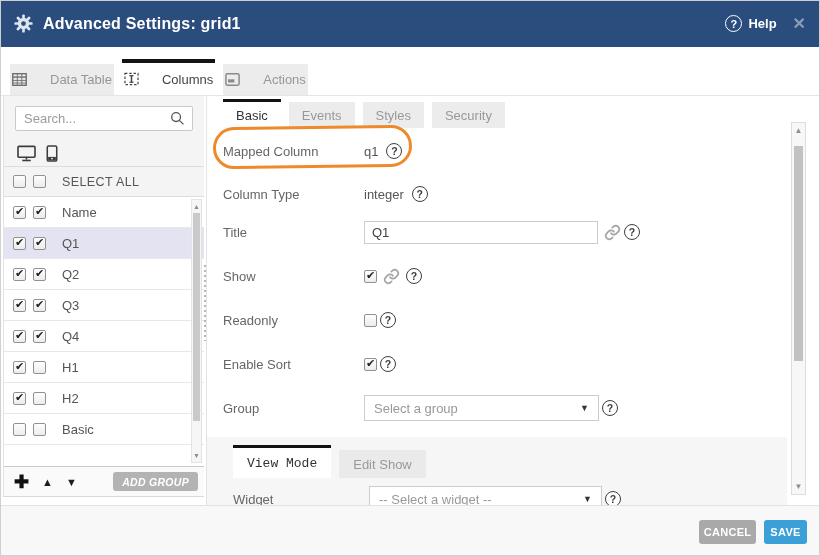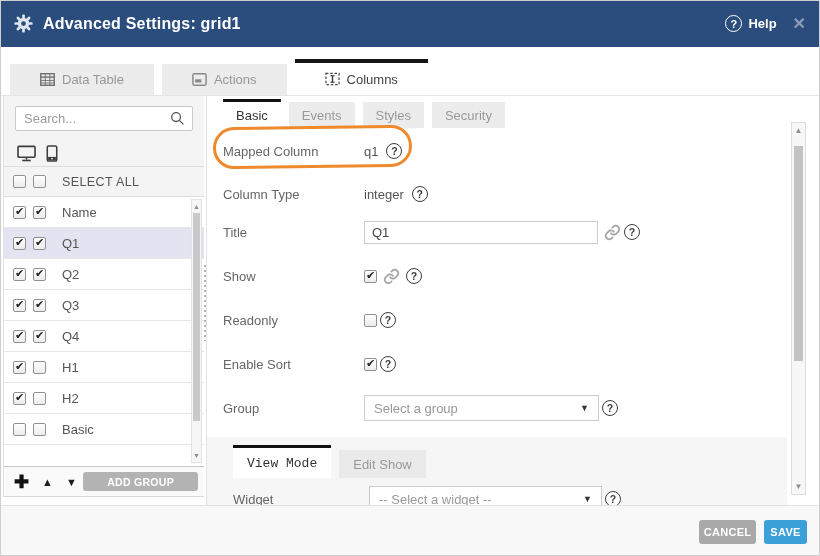--- a/index.html
+++ b/index.html
@@ -17,21 +17,21 @@
   .hdr-right { margin-left:auto; display:flex; align-items:center; gap:16px; }
   .help-btn { display:flex; align-items:center; gap:6px; font-size:13px; font-weight:bold; cursor:pointer; }
   .help-q { width:17px; height:17px; border:1.6px solid #fff; border-radius:50%; font-size:11px;
             display:flex; align-items:center; justify-content:center; font-weight:bold; }
   .close-x { color:#8a9cb6; font-size:16px; font-weight:bold; cursor:pointer; line-height:1; }
 
   
   .main-tabs { position:absolute; top:47px; left:0; right:0; height:49px; background:#fff;
                display:flex; align-items:flex-end; padding-left:10px; gap:8px; border-bottom:1px solid #e5e5e5; }
   .mtab { height:31px; background:#ececec; color:#979797; font-size:13px; display:flex;
-          align-items:center; padding:0 30px; gap:7px; cursor:pointer; }
+          align-items:center; padding:0 2px; gap:23px; cursor:pointer; }
   .mtab.active { height:36px; background:#fff; color:#444; border-top:4px solid #141414; }
   .mtab-icon { display:flex; align-items:center; }
 
   
   .main { position:absolute; top:96px; left:0; right:0; height:409px; background:#fff; }
 
   
   .left { position:absolute; left:3px; top:0; width:201px; height:401px; background:#f4f4f4;
           border-left:1px solid #e3e3e3; border-bottom:1px solid #d9d9d9; }
   .search-wrap { position:absolute; top:0; left:0; right:0; height:44px; padding:10px 11px 0; }
@@ -58,23 +58,23 @@
              border:1px solid #e3e3e3; }
   .sb-arrow { position:absolute; left:0; right:0; height:11px; color:#8d8d8d; font-size:7px;
               display:flex; align-items:center; justify-content:center; cursor:pointer; }
   .sb-arrow.up { top:1px; } .sb-arrow.down { bottom:1px; }
   .list-sb .sb-thumb { position:absolute; top:13px; left:1px; width:7px; height:208px; background:#c9c9c9; cursor:grab; }
 
   .left-toolbar { position:absolute; bottom:0; left:0; right:0; height:30px; border-top:1px solid #c9c9c9;
                   display:flex; align-items:center; padding:0 10px; gap:13px; background:#fafafa; }
   .tb-plus { font-size:18px; font-weight:bold; color:#111; line-height:1; cursor:pointer; }
   .tb-tri { font-size:11px; color:#1d1d1d; cursor:pointer; }
-  .add-group-btn { position:absolute; right:6px; top:5px; height:19px; padding:0 24px; background:#b3b3b3;
+  .add-group-btn { position:absolute; right:6px; top:5px; height:19px; padding:0 9px; background:#b3b3b3;
                    border:none; border-radius:3px; color:#fff; font-size:10.5px; font-weight:bold;
-                   letter-spacing:.3px; font-family:inherit; cursor:pointer; }
+                   letter-spacing:.3px; font-family:inherit; cursor:pointer;font-style:italic; }
 
   
   .splitter { position:absolute; left:204px; top:169px; width:3px; height:76px; cursor:col-resize;
               background:repeating-linear-gradient(#b5b5b5 0 2px, transparent 2px 5px); }
 
   
   .right { position:absolute; left:206px; top:0; width:585px; height:409px; background:#fff;
            border-left:1px solid #e3e3e3; overflow:hidden; }
   .detail-tabs { position:absolute; top:3px; left:16px; display:flex; align-items:flex-end; gap:8px; height:29px; }
   .dtab { height:26px; background:#ececec; color:#999; font-size:13px; display:flex; align-items:center;
@@ -169,40 +169,40 @@
           <rect x="0.75" y="0.75" width="14.5" height="12.5" fill="none" stroke="#6f6f6f" stroke-width="1.5"></rect>
           <line x1="0.75" y1="4.4" x2="15.25" y2="4.4" stroke="#6f6f6f" stroke-width="1.5"></line>
           <line x1="0.75" y1="8" x2="15.25" y2="8" stroke="#6f6f6f"></line>
           <line x1="0.75" y1="10.8" x2="15.25" y2="10.8" stroke="#6f6f6f"></line>
           <line x1="5.6" y1="0.75" x2="5.6" y2="13.25" stroke="#6f6f6f"></line>
           <line x1="10.5" y1="0.75" x2="10.5" y2="13.25" stroke="#6f6f6f"></line>
         </svg>
       </span>
       <span>Data Table</span>
     </div>
-    <div class="mtab">
-      <span class="mtab-icon">
-        <svg width="15" height="13" viewBox="0 0 16 14">
-          <rect x="0.9" y="0.9" width="14.2" height="12.2" rx="1.5" fill="none" stroke="#8a8a8a" stroke-width="1.6"></rect>
-          <rect x="3.2" y="6.8" width="6.8" height="3.4" fill="#8a8a8a"></rect>
-        </svg>
-      </span>
-      <span>Actions</span>
-    </div>
     <div class="mtab active">
       <span class="mtab-icon">
         <svg width="15" height="14" viewBox="0 0 16 15">
           <rect x="1" y="1.5" width="14" height="12" fill="none" stroke="#444" stroke-width="1.3" stroke-dasharray="2.6 2"></rect>
           <line x1="8" y1="4" x2="8" y2="11" stroke="#444" stroke-width="1.6"></line>
           <line x1="5.8" y1="4" x2="10.2" y2="4" stroke="#444" stroke-width="1.3"></line>
           <line x1="5.8" y1="11" x2="10.2" y2="11" stroke="#444" stroke-width="1.3"></line>
         </svg>
       </span>
       <span>Columns</span>
     </div>
+    <div class="mtab">
+      <span class="mtab-icon">
+        <svg width="15" height="13" viewBox="0 0 16 14">
+          <rect x="0.9" y="0.9" width="14.2" height="12.2" rx="1.5" fill="none" stroke="#8a8a8a" stroke-width="1.6"></rect>
+          <rect x="3.2" y="6.8" width="6.8" height="3.4" fill="#8a8a8a"></rect>
+        </svg>
+      </span>
+      <span>Actions</span>
+    </div>
   </div>
 
 <div class="main">
 
   <div class="left">
     <div class="search-wrap">
       <input class="search-input" type="text" placeholder="Search..." style="">
       <span class="search-icon">
         <svg width="15" height="15" viewBox="0 0 16 16">
             <circle cx="6.5" cy="6.5" r="4.7" fill="none" stroke="#555" stroke-width="1.4"></circle>

